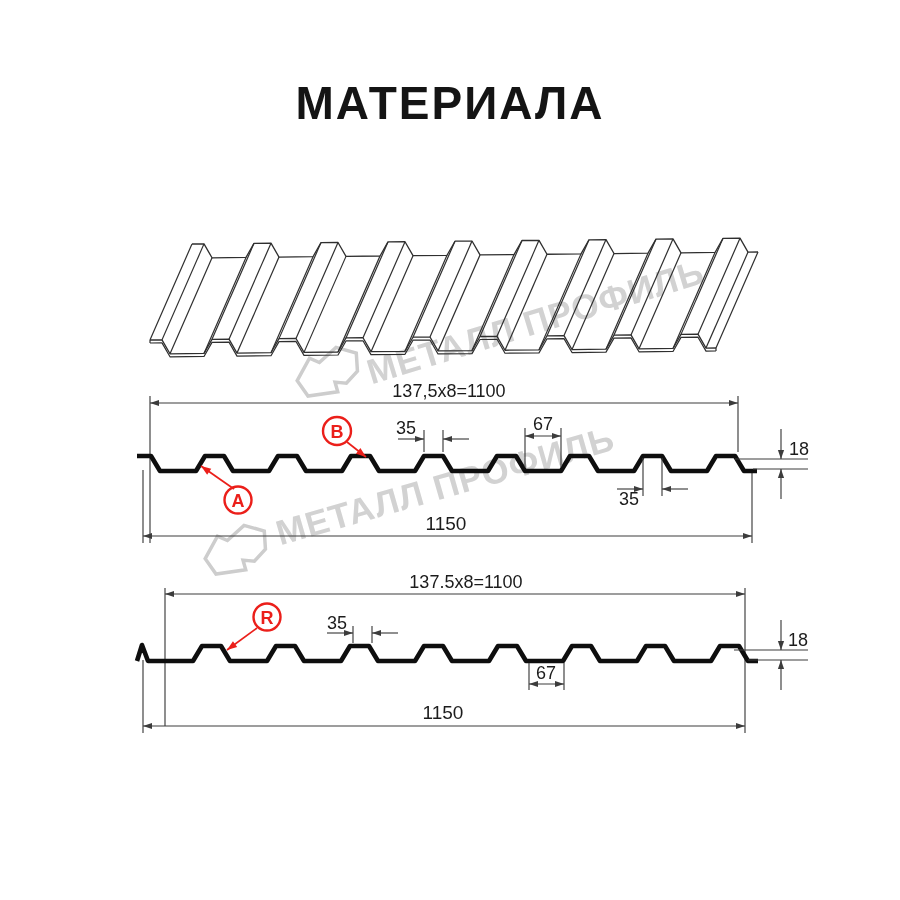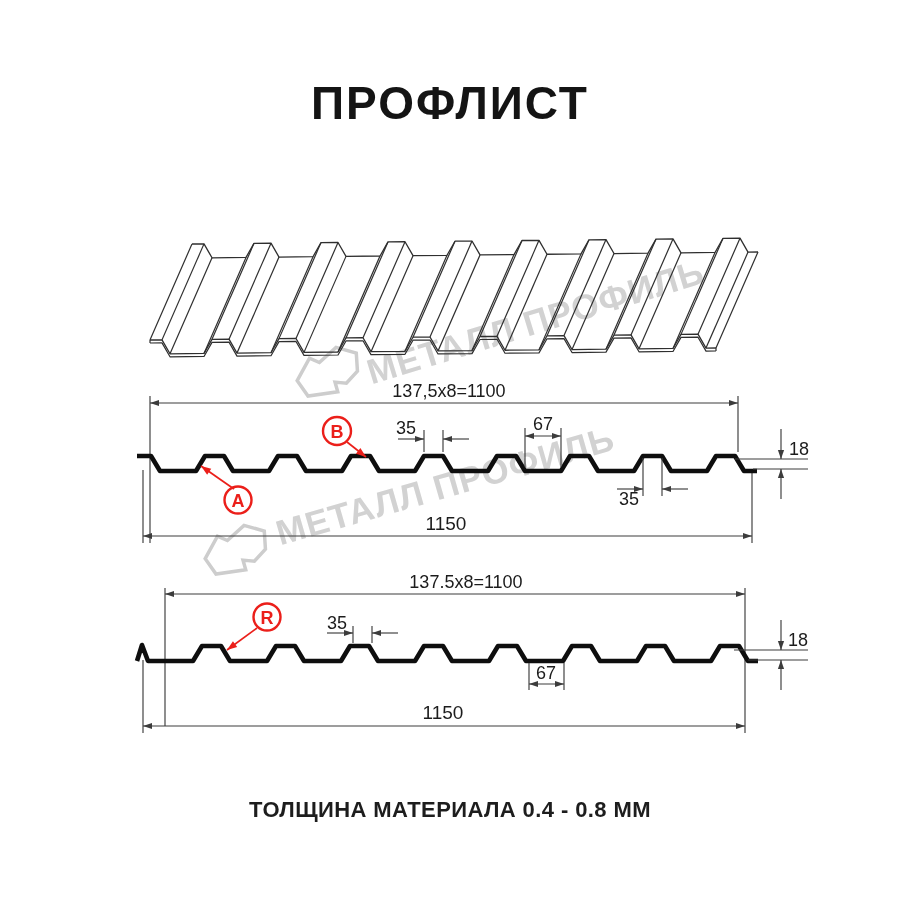--- a/index.html
+++ b/index.html
@@ -162,15 +162,14 @@
         <path d="M143,726 L152,722.9 L152,729.1 Z" fill="#3c3c3c"></path>
         <path d="M745,726 L736,722.9 L736,729.1 Z" fill="#3c3c3c"></path>
         <text x="443" y="719" font-size="19" text-anchor="middle" fill="#1c1c1c" font-weight="400">1150</text>
         <line x1="257" y1="628" x2="227" y2="650" stroke="#eb1f1a" stroke-width="1.7"></line>
         <path d="M227,650 L232.935140769498,641.1833053786443 L237.19295914761614,646.9894213488053 Z" fill="#eb1f1a"></path>
         <circle cx="267" cy="617" r="13.5" fill="none" stroke="#eb1f1a" stroke-width="2.4"></circle>
         <text x="267" y="623.5" font-size="18" text-anchor="middle" fill="#eb1f1a" font-weight="700">R</text>
       </g>
     </svg>
 
-  <div id="title" class="center-text">ПРОФЛИСТ</div>
-  <div id="footer-note" class="center-text">ТОЛЩИНА МАТЕРИАЛА 0.4 - 0.8 ММ</div>
+  <div id="title" class="center-text">МАТЕРИАЛА</div>
 </div>
 
 </body></html>

